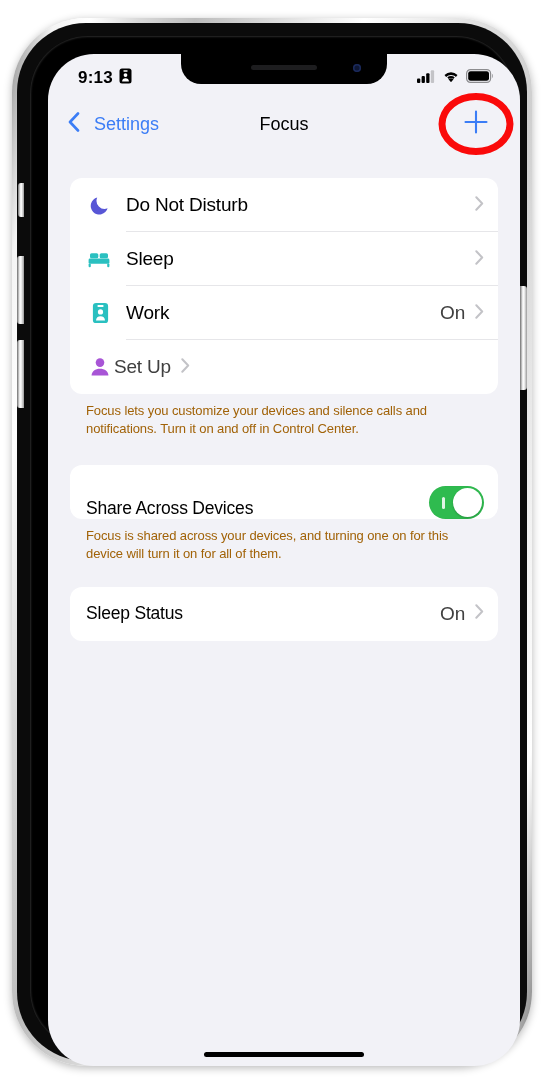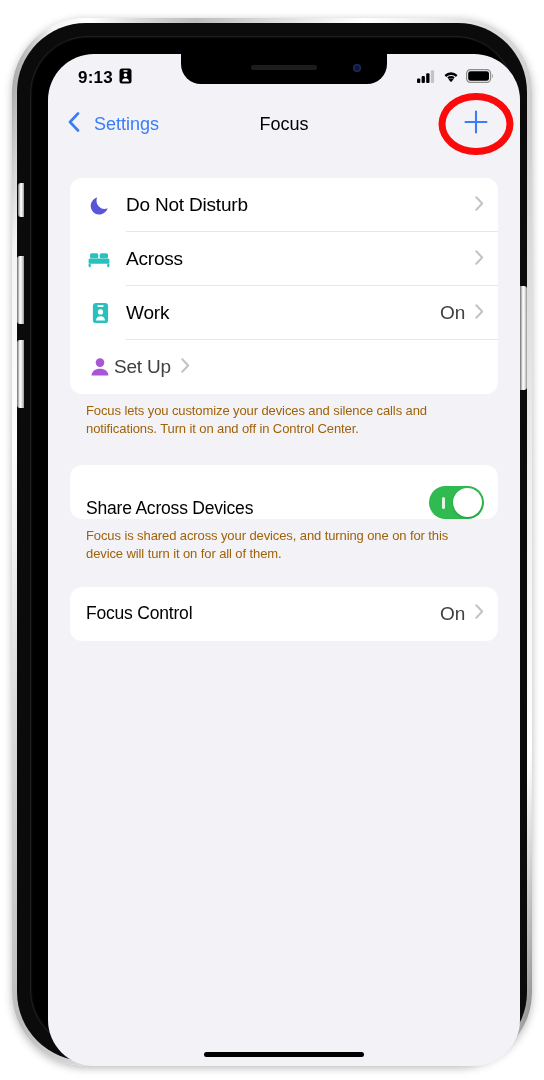--- a/index.html
+++ b/index.html
@@ -318,21 +318,21 @@
         <div class="focus-row">
           <span class="row-icon">
             <svg width="24" height="20" viewBox="0 0 24 20">
               <rect x="2" y="4.2" width="8.3" height="5.1" rx="1.6" fill="#2ac0c0"></rect>
               <rect x="11.7" y="4.2" width="8.3" height="5.1" rx="1.6" fill="#2ac0c0"></rect>
               <rect x="0.6" y="9.6" width="20.8" height="5.2" rx="1.4" fill="#2ac0c0"></rect>
               <rect x="0.6" y="14.6" width="2.2" height="3.6" rx="1" fill="#2ac0c0"></rect>
               <rect x="19.2" y="14.6" width="2.2" height="3.6" rx="1" fill="#2ac0c0"></rect>
             </svg>
           </span>
-          <span class="row-label">Across</span>
+          <span class="row-label">Sleep</span>
           <span class="row-value"></span>
           <span class="chevron">
             <svg width="9" height="15" viewBox="0 0 9 15">
               <path d="M1.3 1.3L7.2 7.5l-5.9 6.2" fill="none" stroke="#c3c3c7" stroke-width="2" stroke-linecap="round" stroke-linejoin="round"></path>
             </svg>
           </span>
           <div class="sep"></div>
         </div>
 
         <div class="focus-row">
@@ -385,21 +385,21 @@
           </span>
         </div>
       </div>
 
       <div class="footnote">Focus is shared across your devices, and turning one on for this device will turn it on for all of them.</div>
 
       <div class="gap-md"></div>
 
       <div class="card">
         <div class="status-row">
-          <span class="label">Focus Control</span>
+          <span class="label">Sleep Status</span>
           <span class="row-value">On</span>
           <span class="chevron">
             <svg width="9" height="15" viewBox="0 0 9 15">
               <path d="M1.3 1.3L7.2 7.5l-5.9 6.2" fill="none" stroke="#c3c3c7" stroke-width="2" stroke-linecap="round" stroke-linejoin="round"></path>
             </svg>
           </span>
         </div>
       </div>
 
 

